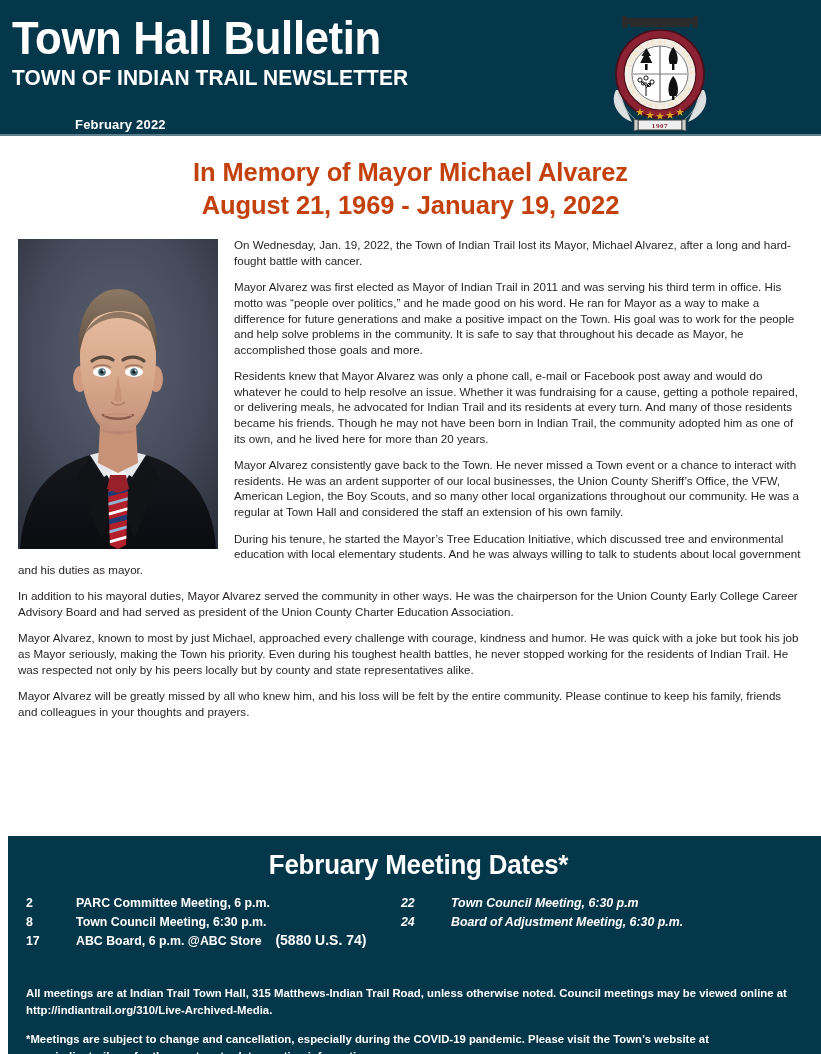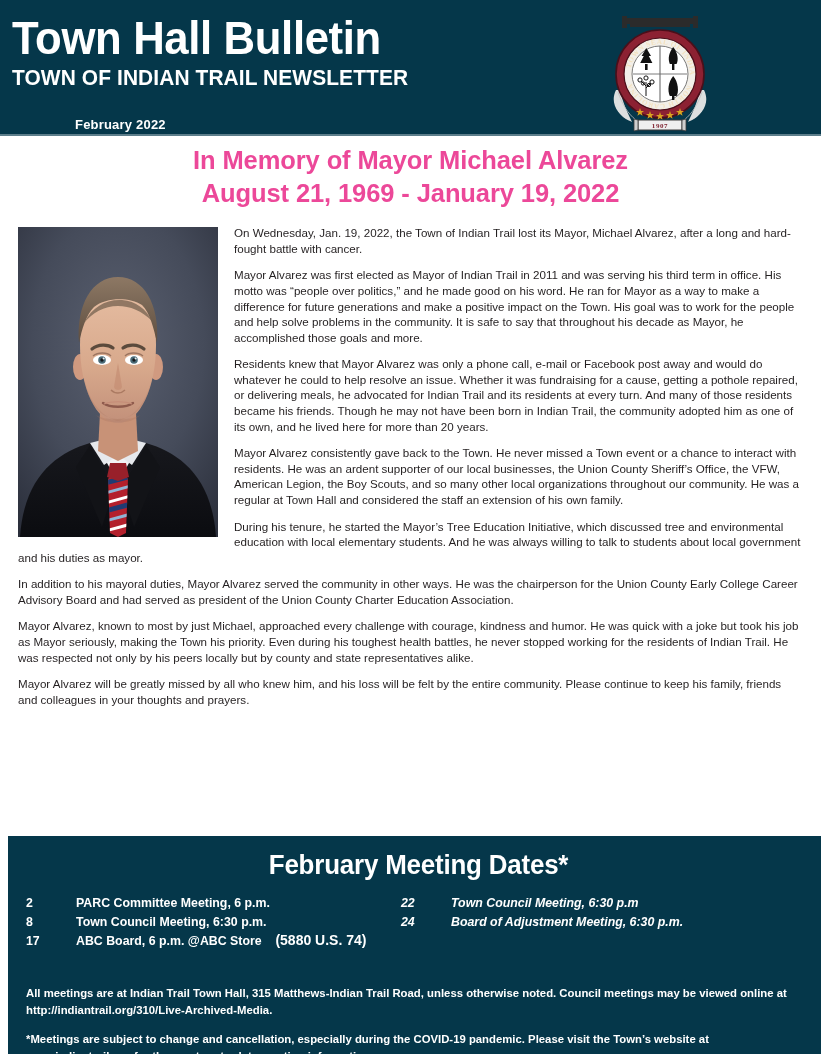--- a/index.html
+++ b/index.html
@@ -69,23 +69,23 @@
   .seal-wrap {
     position: absolute;
     left: 600px;
     top: 12px;
     width: 120px;
     height: 122px;
   }
 
   
   .memorial-heading {
-    margin-top: 8px;
+    margin-top: 20px;
     text-align: center;
-    color: #ec4899;
+    color: #c2410c;
     font-weight: bold;
     line-height: 1.28;
   }
   .memorial-heading .line {
     font-size: 25.5px;
     letter-spacing: -0.1px;
   }
 
   
   .article {

